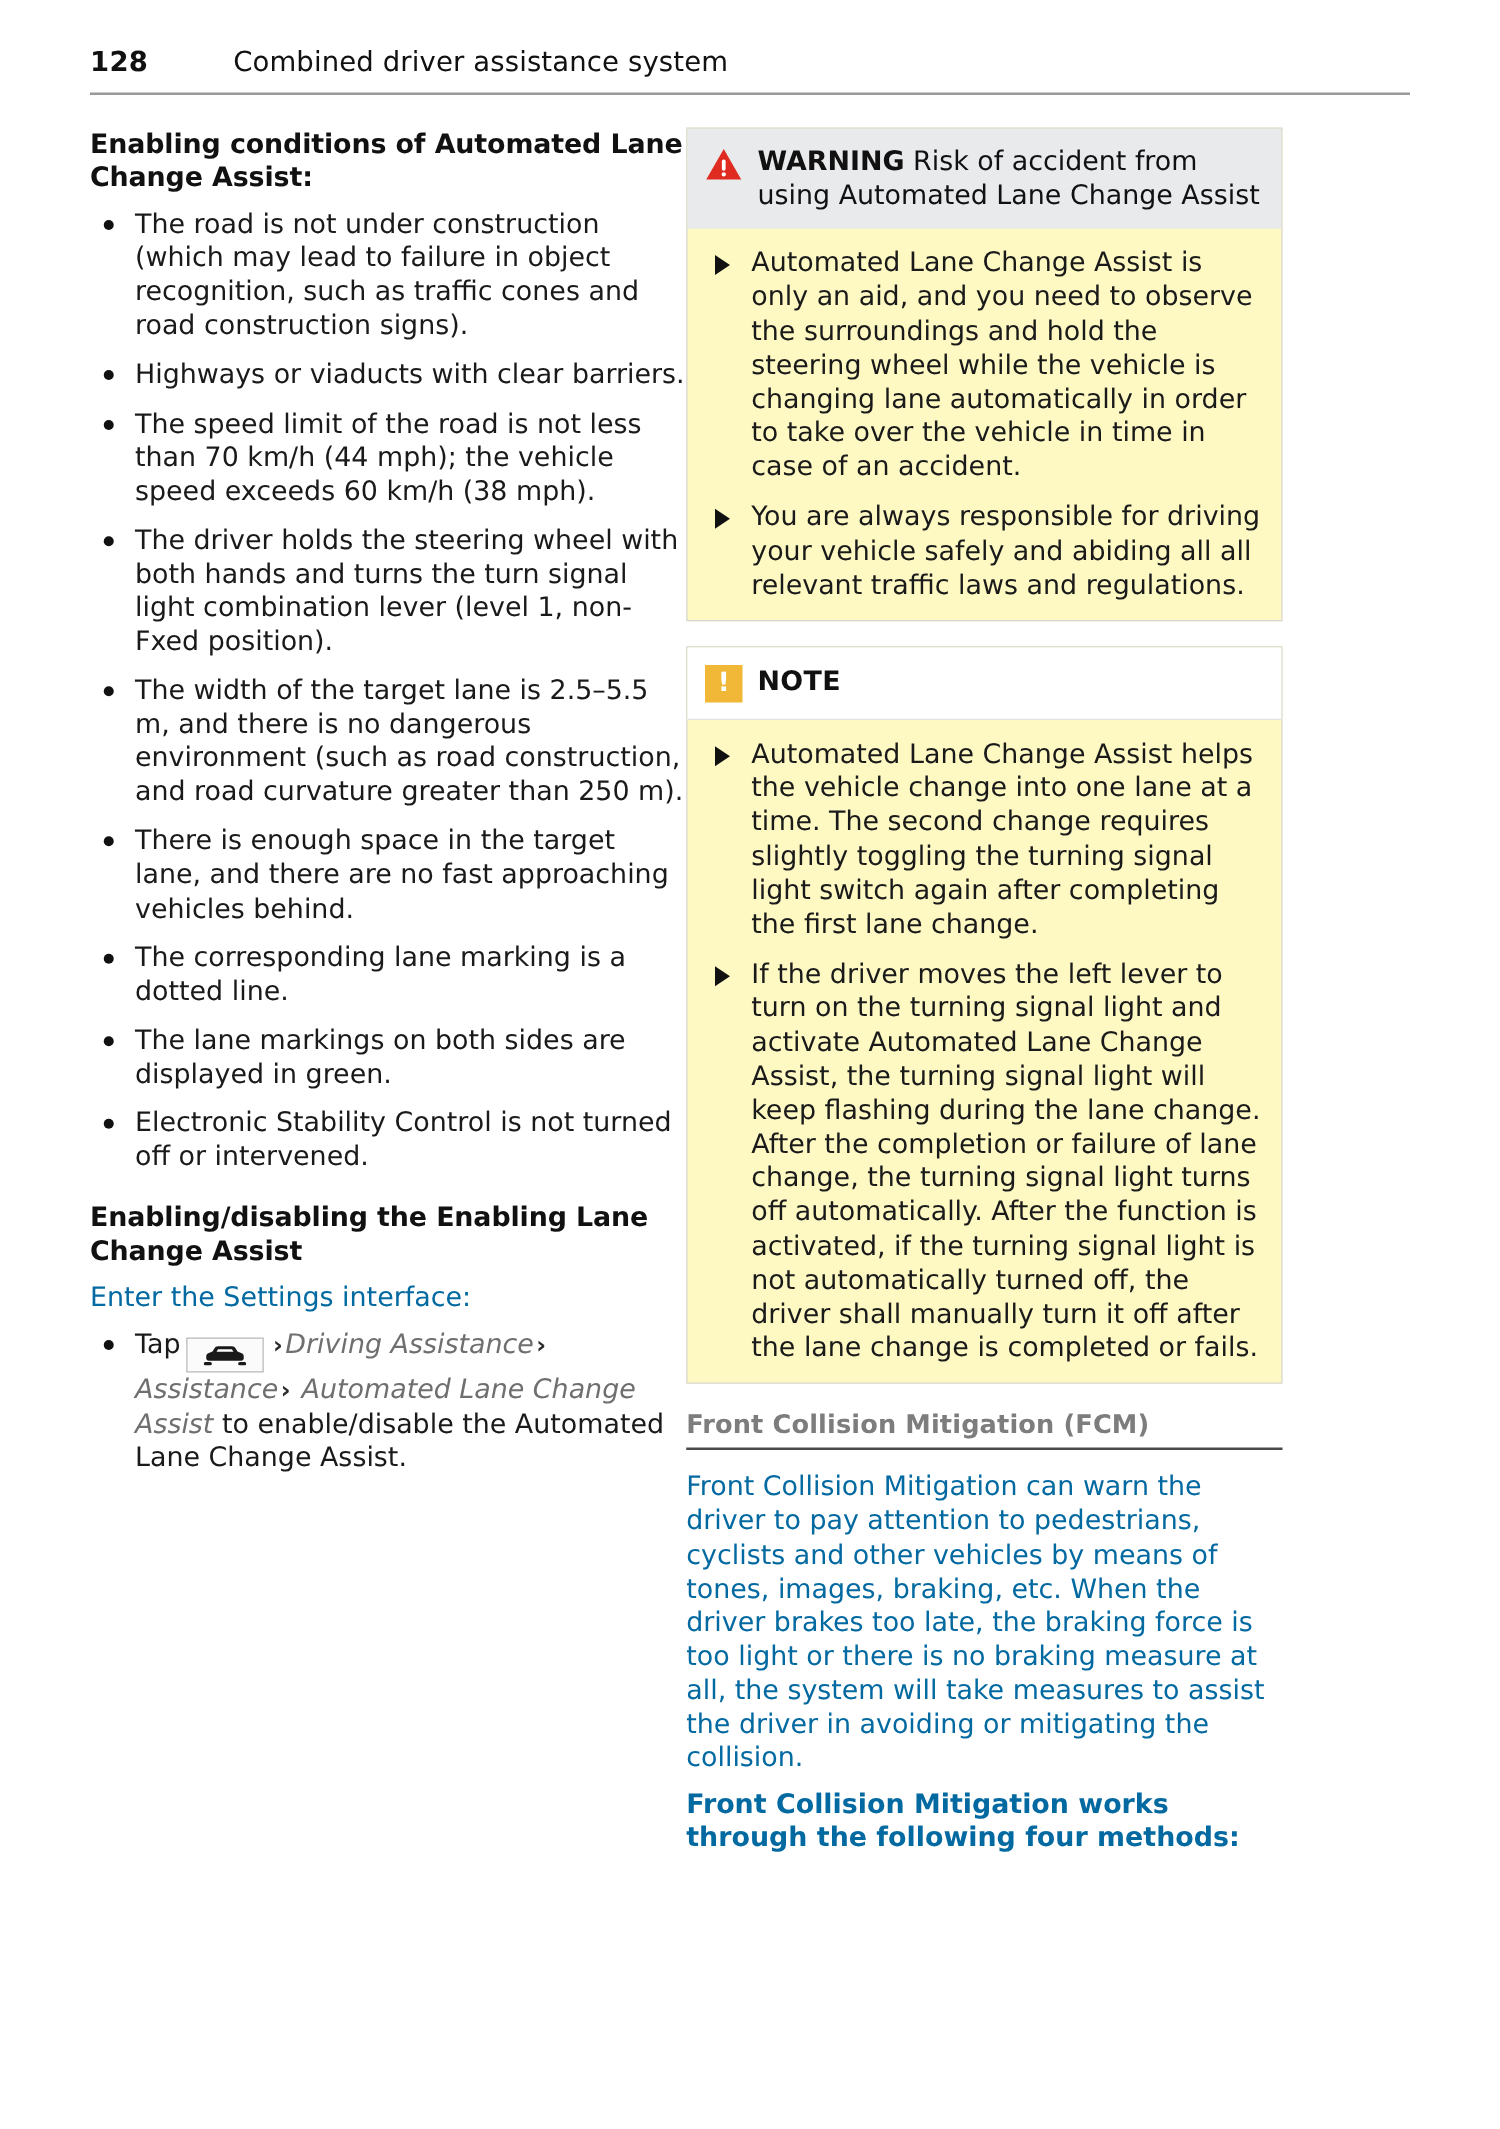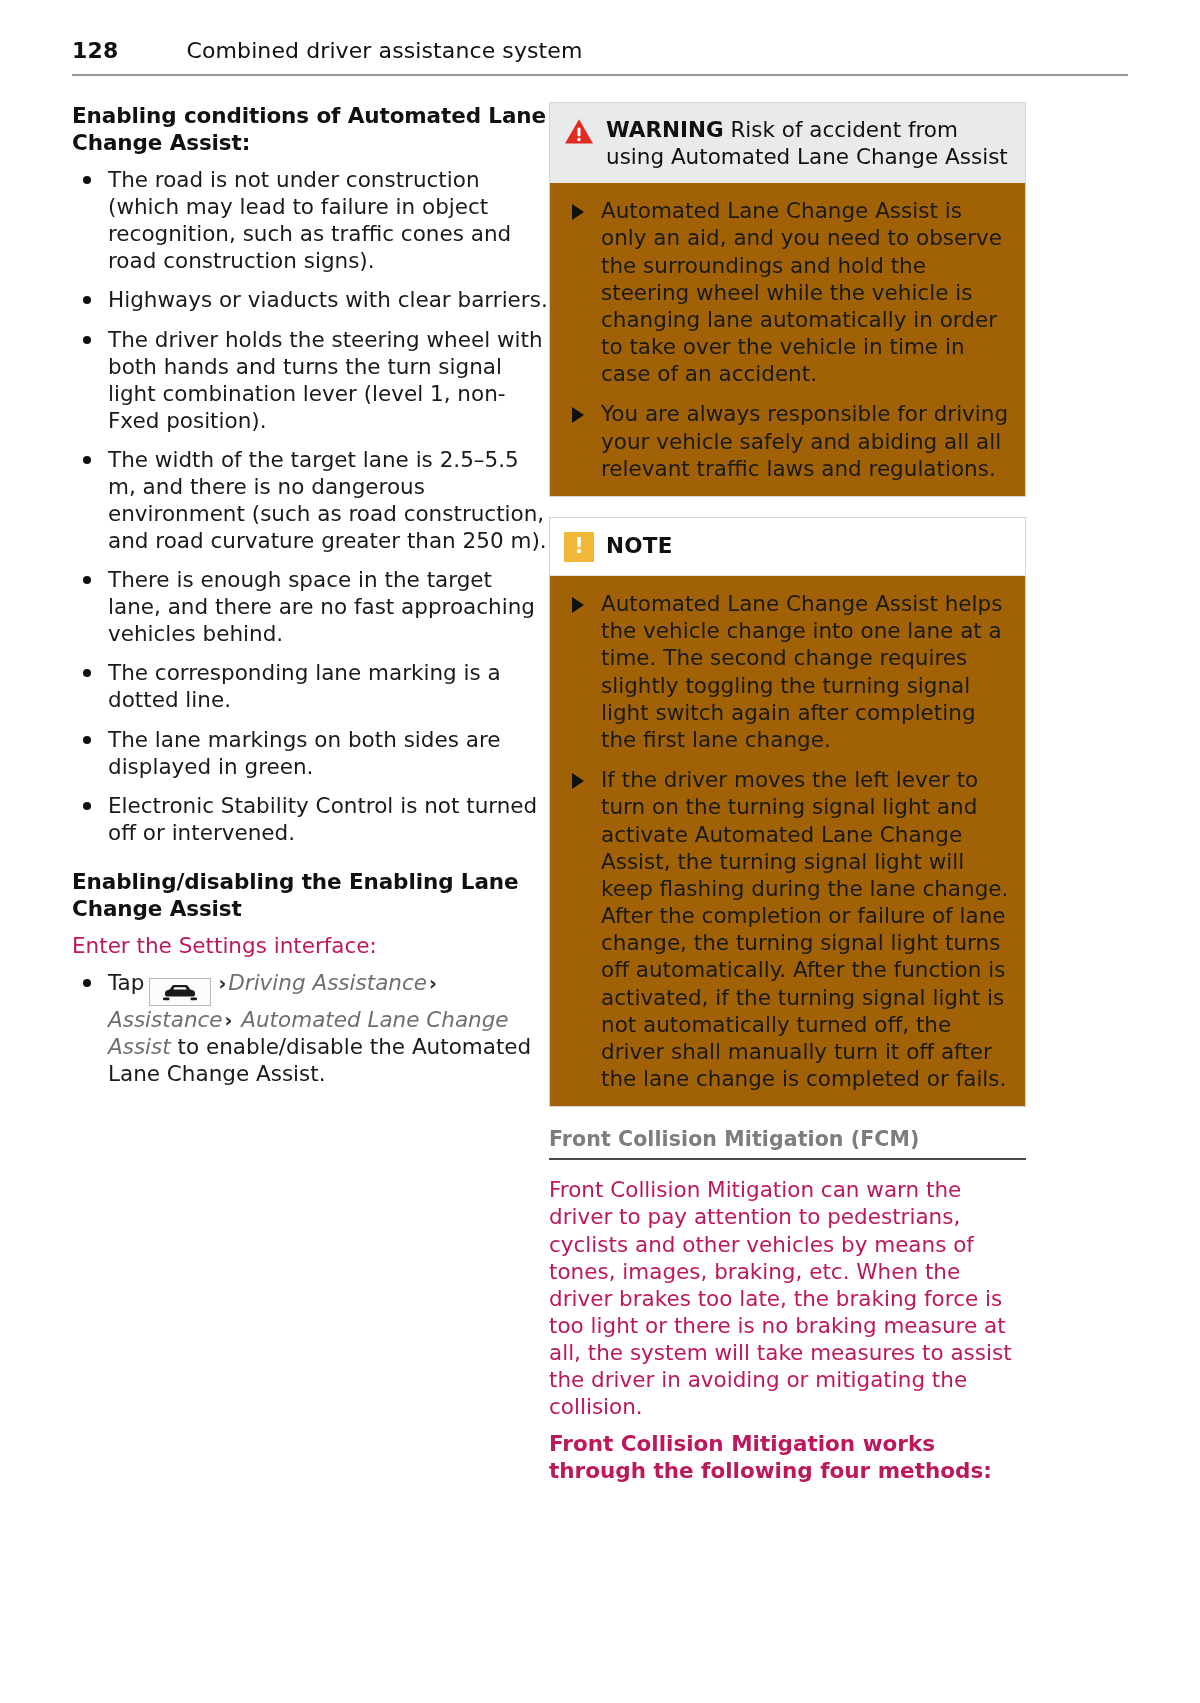--- a/index.html
+++ b/index.html
@@ -59,21 +59,21 @@
     margin: 0 0 10px 0;
     color: #111;
     letter-spacing: -0.1px;
   }
   h3.sub.spaced { margin-top: 22px; }
 
   p.body {
     font-size: 21.5px;
     line-height: 1.26;
     margin: 0 0 10px 0;
-    color: #be185d;
+    color: #0369a1;
   }
   p.body.bold { font-weight: 700; }
 
   ul.dots {
     list-style: none;
     margin: 0;
     padding: 0;
   }
   ul.dots > li {
     position: relative;
@@ -116,21 +116,21 @@
     text-align: center;
     line-height: 0;
     margin: 0 5px;
   }
   .icon-chip svg { display: inline-block; vertical-align: middle; margin-top: 5px; }
 
   
   .admon {
     border: 1.5px solid #d6d6d6;
     margin-bottom: 20px;
-    background: #a16207;
+    background: #fef9c3;
   }
   .admon-head {
     display: flex;
     align-items: flex-start;
     gap: 12px;
     padding: 13px 14px 13px 14px;
   }
   .admon-head.warn { background: #e8eaec; }
   .admon-head.note { background: #ffffff; border-bottom: 1.5px solid #e2e2e2; }
   .admon-head-text {
@@ -213,20 +213,21 @@
 
   <div class="columns">
 
     <div class="col">
 
       <h3 class="sub">Enabling conditions of Automated Lane Change Assist:</h3>
 
       <ul class="dots">
         <li><span class="dot"></span><span>The road is not under construction (which may lead to failure in object recognition, such as traffic cones and road construction signs).</span></li>
         <li><span class="dot"></span><span>Highways or viaducts with clear barriers.</span></li>
+        <li><span class="dot"></span><span>The speed limit of the road is not less than 70 km/h (44 mph); the vehicle speed exceeds 60 km/h (38 mph).</span></li>
         <li><span class="dot"></span><span>The driver holds the steering wheel with both hands and turns the turn signal light combination lever (level 1, non-Fxed position).</span></li>
         <li><span class="dot"></span><span>The width of the target lane is 2.5–5.5 m, and there is no dangerous environment (such as road construction, and road curvature greater than 250 m).</span></li>
         <li><span class="dot"></span><span>There is enough space in the target lane, and there are no fast approaching vehicles behind.</span></li>
         <li><span class="dot"></span><span>The corresponding lane marking is a dotted line.</span></li>
         <li><span class="dot"></span><span>The lane markings on both sides are displayed in green.</span></li>
         <li><span class="dot"></span><span>Electronic Stability Control is not turned off or intervened.</span></li>
       </ul>
 
       <h3 class="sub spaced">Enabling/disabling the Enabling Lane Change Assist</h3>
 

